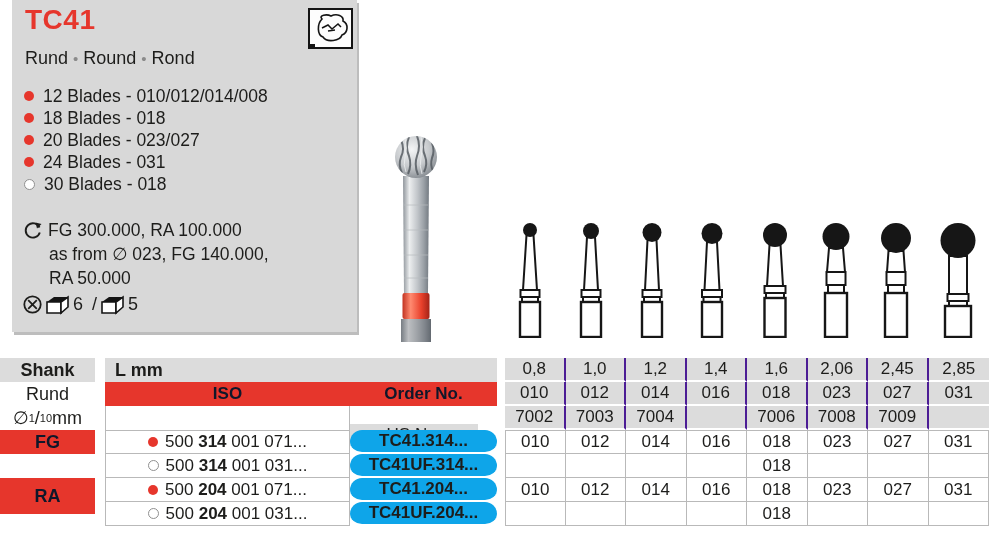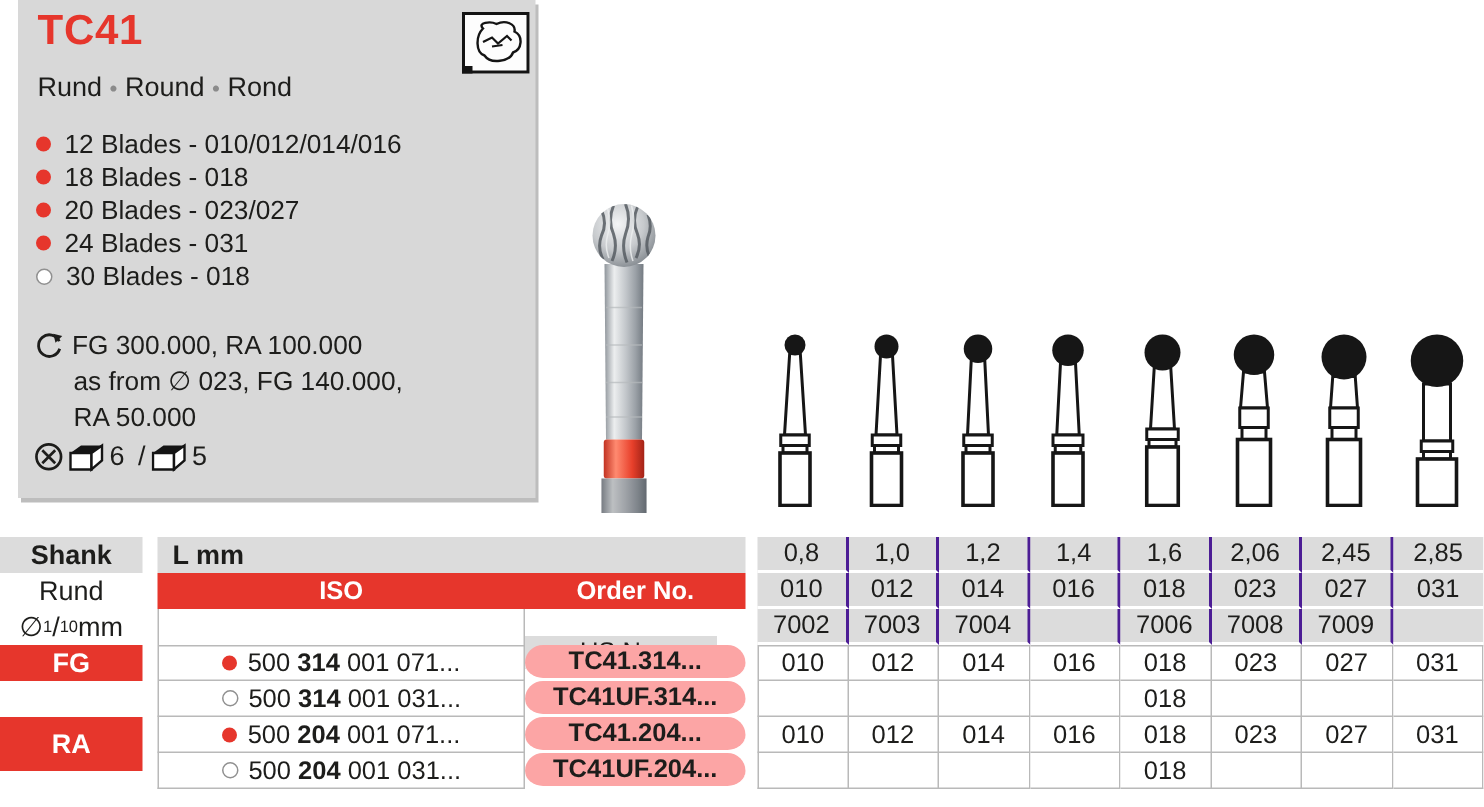--- a/index.html
+++ b/index.html
@@ -39,36 +39,36 @@
 
   
   #photo{left:383px;top:130px;}
 
   
   .bur-drawing{position:absolute;top:220px;}
 
   
   .cell{display:flex;align-items:center;justify-content:center;font-size:17px;}
   .hdr-gray{background:#dcdcdc;font-weight:bold;font-size:18px;}
-  .red-bar{background:#e6362c;color:#ffffff;font-weight:bold;font-size:18px;}
+  .red-bar{background:#e6362c;color:#0f172a;font-weight:bold;font-size:18px;}
   #lmm-bar{justify-content:flex-start;padding-left:10px;}
   #iso-order-bar{left:105px;top:382px;width:392px;height:24px;display:flex;}
   #iso-order-bar .iso-lab{width:245px;text-align:center;}
   #iso-order-bar .ord-lab{width:147px;text-align:center;}
   .gray-cell{background:#dcdcdc;}
   .iso-empty{background:#ffffff;border-left:1px solid #b9b9b9;border-right:1px solid #b9b9b9;}
   .iso-cell{
     background:#ffffff;border-left:1px solid #b9b9b9;border-right:1px solid #b9b9b9;
     border-bottom:1px solid #b9b9b9;display:flex;align-items:center;justify-content:center;font-size:17px;
   }
   .iso-cell.bt{border-top:1px solid #b9b9b9;}
   .iso-cell .b{font-weight:bold;}
   .iso-cell .dot-bullet{margin-right:7px;}
   .order-cell{
-    background:#fca5a5;border-bottom:2px solid #ffffff;
+    background:#0ea5e9;border-bottom:2px solid #ffffff;
     display:flex;align-items:center;justify-content:center;font-weight:bold;font-size:17px;border-radius:12px;
   }
   #us-cell{border-bottom:2px solid #ffffff;}
   sup,sub{font-size:11px;}
   #dia-cell .u{margin-left:0;}
 
   #numeric-grid{
     left:505px;top:358px;width:484px;
     display:grid;grid-template-columns:repeat(8,60.5px);grid-auto-rows:24px;
   }
@@ -94,21 +94,21 @@
     <span class="corner"></span>
   </div>
 
   <div id="subtitle" class="abs">
     <span>Rund</span><span class="dot">•</span><span>Round</span><span class="dot">•</span><span>Rond</span>
   </div>
 
   <div id="blades" class="abs">
       <div class="blade-item">
         <span class="dot-bullet"></span>
-        <span>12 Blades - 010/012/014/016</span>
+        <span>12 Blades - 010/012/014/008</span>
       </div>
       <div class="blade-item">
         <span class="dot-bullet"></span>
         <span>18 Blades - 018</span>
       </div>
       <div class="blade-item">
         <span class="dot-bullet"></span>
         <span>20 Blades - 023/027</span>
       </div>
       <div class="blade-item">

